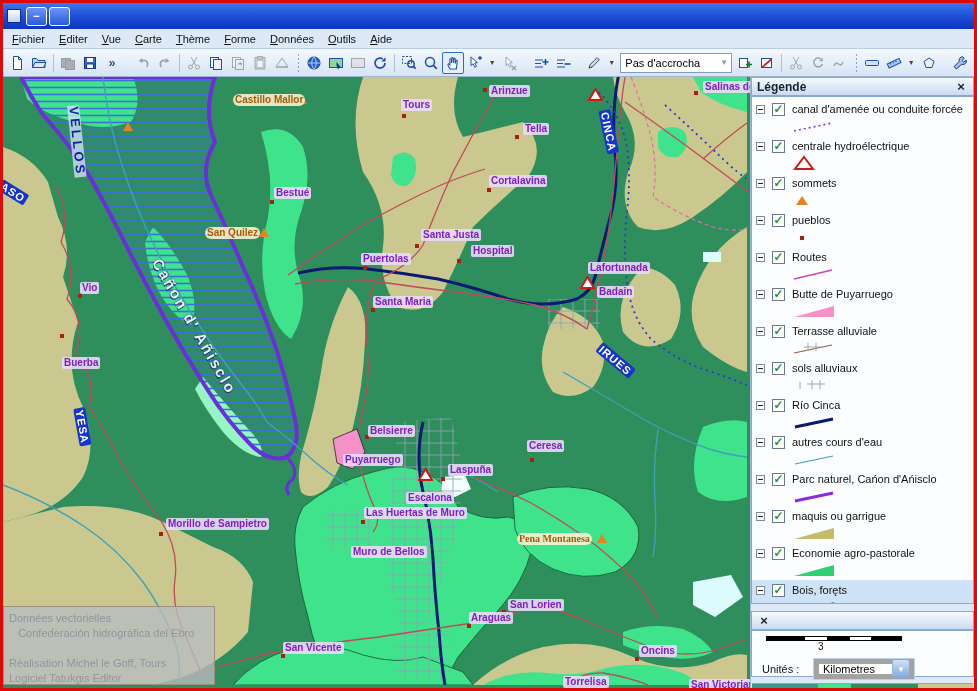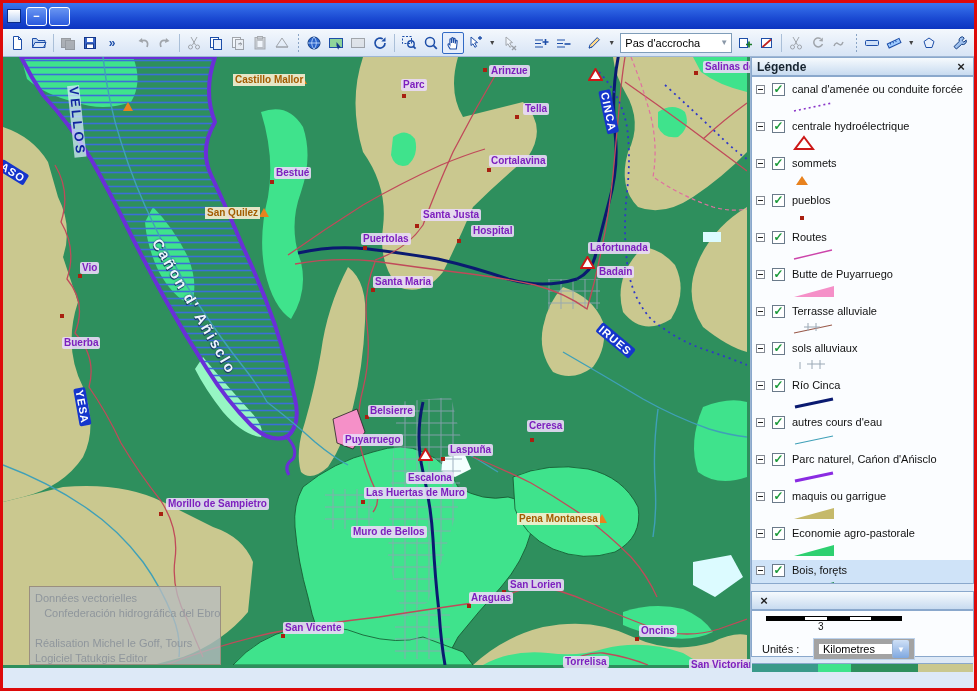--- a/index.html
+++ b/index.html
@@ -33,28 +33,28 @@
   .tcombo .val { flex:1; padding:0 4px; white-space:nowrap; overflow:hidden; }
   .tcombo .arr { width:14px; color:#8a98a8; font-size:8px; text-align:center; }
 
   
   .main { display:flex; height:611px; }
   .map { position:relative; width:747px; height:611px; background:#2e8f5d; overflow:hidden; flex:0 0 auto; }
   .map svg.base { position:absolute; left:0; top:0; }
   #map-labels { position:absolute; left:0; top:0; width:744px; height:608px; }
   .mlbl { position:absolute; white-space:nowrap; transform-origin:0 0; line-height:12px; }
   .lbl-pueblo  { font-size:10px; font-weight:bold; color:#7d1fbe; background:rgba(233,218,247,.9); padding:0 2px; border-radius:2px; }
-  .lbl-summit  { font-size:10px; font-weight:bold; color:#a35c00; background:rgba(250,240,210,.9); padding:0 2px; border-radius:0; }
+  .lbl-summit  { font-size:10px; font-weight:bold; color:#a35c00; background:rgba(250,240,210,.9); padding:0 2px; border-radius:6px; }
   .lbl-river   { font-size:11px; font-weight:bold; color:#fff; background:#1535cc; padding:0 2px; border-radius:2px; letter-spacing:1px; }
   .lbl-riverdark { font-size:13px; font-weight:bold; color:#10249e; background:rgba(220,236,255,.72); letter-spacing:3px; padding:0 1px; }
   .lbl-park { font-size:15px; font-weight:bold; color:#eef6ff; letter-spacing:2px; text-shadow:0 0 2px #1a3a66, 1px 1px 0 #1a3a66; }
   .mk { position:absolute; }
   .mk-dot { width:4px; height:4px; background:#a82010; }
   .mk-summit { width:0; height:0; border-left:5px solid transparent; border-right:5px solid transparent; border-bottom:9px solid #e8821e; }
-  .credits { position:absolute; left:0px; top:529px; width:192px; height:79px; background:rgba(184,188,192,.78); border:1px solid #9a8f80; padding:4px 5px; font-size:11px; color:#8f969c; line-height:15px; overflow:hidden;margin-left:26px; }
+  .credits { position:absolute; left:0px; top:529px; width:212px; height:79px; background:rgba(184,188,192,.78); border:1px solid #9a8f80; padding:4px 5px; font-size:11px; color:#8f969c; line-height:15px; overflow:hidden; }
 
   
   .sidebar { width:224px; display:flex; flex-direction:column; background:#dde9f7; border-left:1px solid #9eb6d4; }
   .panel { background:#fbfdff; border:1px solid #8aa8cc; }
   .panel-header { height:19px; background:linear-gradient(#f6fafd,#c8dbf0); border-bottom:2px solid #8aa8cc; display:flex; align-items:center; padding:0 5px; }
   .panel-title { font-size:12px; font-weight:bold; color:#16232f; flex:1; }
   .panel-close { font-size:13px; font-weight:bold; color:#222; width:14px; text-align:center; }
   .legend-panel { height:527px; overflow:hidden; }
   .legend-items { padding-top:2px; }
   .litem { padding:1px 0 1px 4px; }
@@ -88,20 +88,31 @@
   <div class="titlebar">
     <span class="app-icon"></span>
     <span class="winbtns">
       <span class="winbtn">
           <span>−</span>
         </span>
       <span class="winbtn"></span>
     </span>
   </div>
 
+  <div class="menubar" id="menubar">
+      <span class="menu-item"><u>F</u>ichier</span>
+      <span class="menu-item"><u>E</u>diter</span>
+      <span class="menu-item"><u>V</u>ue</span>
+      <span class="menu-item"><u>C</u>arte</span>
+      <span class="menu-item"><u>T</u>hème</span>
+      <span class="menu-item"><u>F</u>orme</span>
+      <span class="menu-item"><u>D</u>onnées</span>
+      <span class="menu-item"><u>O</u>utils</span>
+      <span class="menu-item"><u>A</u>ide</span>
+    </div>
 
   <div class="toolbar" id="toolbar">
       <span class="tgroup">
         <span class="tbtn">
           <span>
             <svg viewBox="0 0 16 16" width="16" height="16">
               <path d="M4.5 1.5h5l3 3v10h-8z" fill="#fff" stroke="#1d4ea8"></path>
               <path d="M9.5 1.5v3h3" fill="none" stroke="#1d4ea8"></path>
             </svg>
           </span>
@@ -528,21 +539,21 @@
           <span class="mk mk-summit" style="left: 594px; top: 457px;"></span>
           <span class="mk" style="left: 585px; top: 10px;"><svg width="15" height="13">
               <polygon points="7.5,1 14,12 1,12" fill="#fff" stroke="#cc1818" stroke-width="2"></polygon>
             </svg></span>
           <span class="mk" style="left: 577px; top: 198px;"><svg width="15" height="13">
               <polygon points="7.5,1 14,12 1,12" fill="#fff" stroke="#cc1818" stroke-width="2"></polygon>
             </svg></span>
           <span class="mk" style="left: 415px; top: 390px;"><svg width="15" height="13">
               <polygon points="7.5,1 14,12 1,12" fill="#fff" stroke="#cc1818" stroke-width="2"></polygon>
             </svg></span>
-          <span class="mlbl lbl-pueblo" style="left: 398px; top: 22px;">Parc</span>
+          <span class="mlbl lbl-pueblo" style="left: 398px; top: 22px;">Tours</span>
           <span class="mlbl lbl-pueblo" style="left: 486px; top: 8px;">Arinzue</span>
           <span class="mlbl lbl-pueblo" style="left: 520px; top: 46px;">Tella</span>
           <span class="mlbl lbl-pueblo" style="left: 700px; top: 4px;">Salinas de</span>
           <span class="mlbl lbl-pueblo" style="left: 486px; top: 98px;">Cortalavina</span>
           <span class="mlbl lbl-pueblo" style="left: 271px; top: 110px;">Bestué</span>
           <span class="mlbl lbl-pueblo" style="left: 418px; top: 152px;">Santa Justa</span>
           <span class="mlbl lbl-pueblo" style="left: 468px; top: 168px;">Hospital</span>
           <span class="mlbl lbl-pueblo" style="left: 358px; top: 176px;">Puertolas</span>
           <span class="mlbl lbl-pueblo" style="left: 585px; top: 185px;">Lafortunada</span>
           <span class="mlbl lbl-pueblo" style="left: 594px; top: 209px;">Badain</span>
@@ -558,21 +569,21 @@
           <span class="mlbl lbl-pueblo" style="left: 348px; top: 469px;">Muro de Bellos</span>
           <span class="mlbl lbl-pueblo" style="left: 524px; top: 363px;">Ceresa</span>
           <span class="mlbl lbl-pueblo" style="left: 505px; top: 522px;">San Lorien</span>
           <span class="mlbl lbl-pueblo" style="left: 466px; top: 535px;">Araguas</span>
           <span class="mlbl lbl-pueblo" style="left: 280px; top: 565px;">San Vicente</span>
           <span class="mlbl lbl-pueblo" style="left: 636px; top: 568px;">Oncins</span>
           <span class="mlbl lbl-pueblo" style="left: 560px; top: 599px;">Torrelisa</span>
           <span class="mlbl lbl-pueblo" style="left: 686px; top: 602px;">San Victorian</span>
           <span class="mlbl lbl-summit" style="left: 230px; top: 17px;">Castillo Mallor</span>
           <span class="mlbl lbl-summit" style="left: 202px; top: 150px;">San Quilez</span>
-          <span class="mlbl lbl-summit" style="left: 514px; top: 456px;">Pena Montanesa</span>
+          <span class="mlbl lbl-summit" style="left: 514px; top: 456px; font-family: Liberation Serif, serif;">Pena Montanesa</span>
           <span class="mlbl lbl-river" style="left: 607px; top: 32px; transform: rotate(78deg);">CINCA</span>
           <span class="mlbl lbl-river" style="left: 600px; top: 265px; transform: rotate(40deg);">IRUES</span>
           <span class="mlbl lbl-river" style="left: 82px; top: 330px; transform: rotate(80deg);">YESA</span>
           <span class="mlbl lbl-river" style="left: 0px; top: 102px; transform: rotate(32deg);">ASO</span>
           <span class="mlbl lbl-riverdark" style="left: 76px; top: 28px; transform: rotate(84deg);">VELLOS</span>
           <span class="mlbl lbl-park" style="left: 158px; top: 180px; transform: rotate(60deg);">Cañon d' Añisclo</span>
         </div>
 
       <div class="credits" id="credits">
           <div style="white-space: pre;">Données vectorielles</div>

